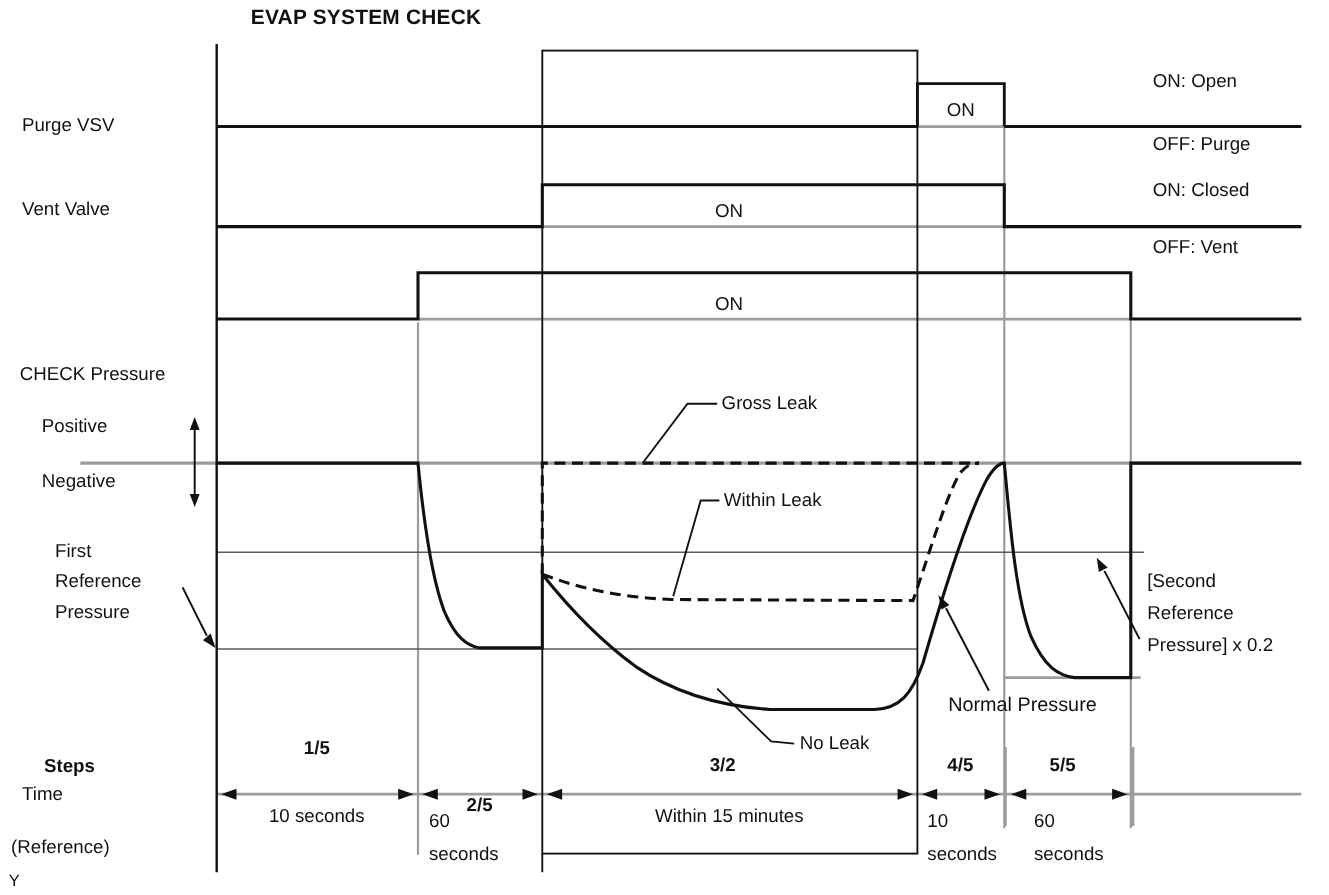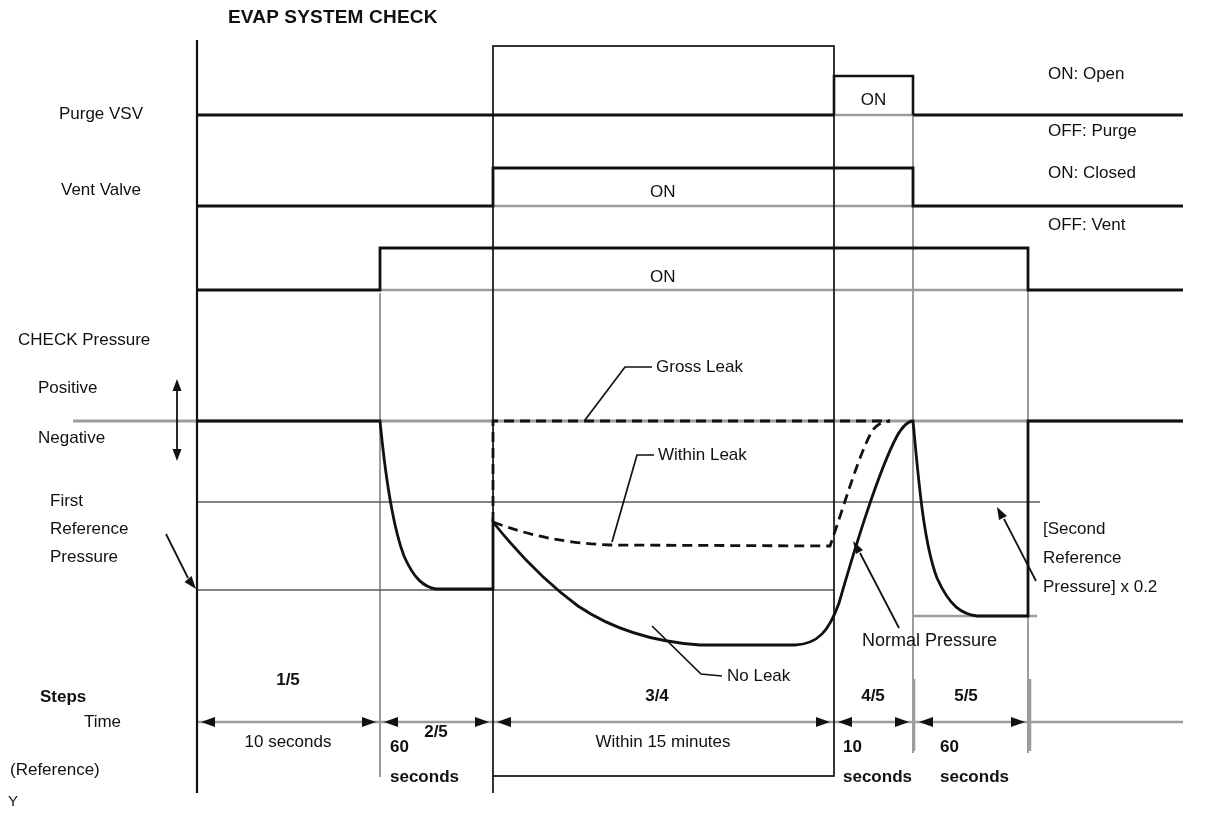--- a/index.html
+++ b/index.html
@@ -14,27 +14,27 @@
   }
   #diagram-svg{position:absolute;left:0;top:0;}
   .lbl{
     position:absolute;
     font-size:17px;
     line-height:20px;
     white-space:nowrap;
     color:#111;
   }
   .b{font-weight:bold;}
-  .r{text-align:center;}
+  .r{text-align:left;}
   .c{text-align:center;}
   .title{font-size:19px;font-weight:bold;letter-spacing:0.2px;}
   .ml{line-height:28px;}
   .ml2{line-height:29px;}
   .ml3{line-height:26px;}
-  .tt{line-height:30px;font-weight:bold;}
+  .tt{line-height:30px;}
   .small{font-size:15px;}
   .np{font-size:18px;}
 </style>
 </head>
 <body>
 
 <div id="stage">
 
   <svg id="diagram-svg" width="1208" height="814" viewBox="0 0 1208 814">
 
@@ -175,21 +175,21 @@
     <div>Reference</div>
     <div>Pressure] x 0.2</div>
   </div>
 
   <div class="lbl b" style="left:40px;top:687px;">Steps</div>
   <div class="lbl r" style="left:20px;top:712px;width:165px;">Time</div>
   <div class="lbl" style="left:10px;top:760px;">(Reference)</div>
 
   <div class="lbl b c" style="left:238px;top:670px;width:100px;">1/5</div>
   <div class="lbl b c" style="left:386px;top:686px;width:100px;margin-top:36px;">2/5</div>
-  <div class="lbl b c" style="left:607px;top:686px;width:100px;">3/4</div>
+  <div class="lbl b c" style="left:607px;top:686px;width:100px;">3/2</div>
   <div class="lbl b c" style="left:823px;top:686px;width:100px;">4/5</div>
   <div class="lbl b c" style="left:916px;top:686px;width:100px;">5/5</div>
 
   <div class="lbl c" style="left:213px;top:732px;width:150px;">10 seconds</div>
   <div class="lbl tt" style="left:390px;top:732px;">
     <div>60</div>
     <div>seconds</div>
   </div>
   <div class="lbl c" style="left:563px;top:732px;width:200px;">Within 15 minutes</div>
   <div class="lbl tt" style="left:843px;top:732px;">

